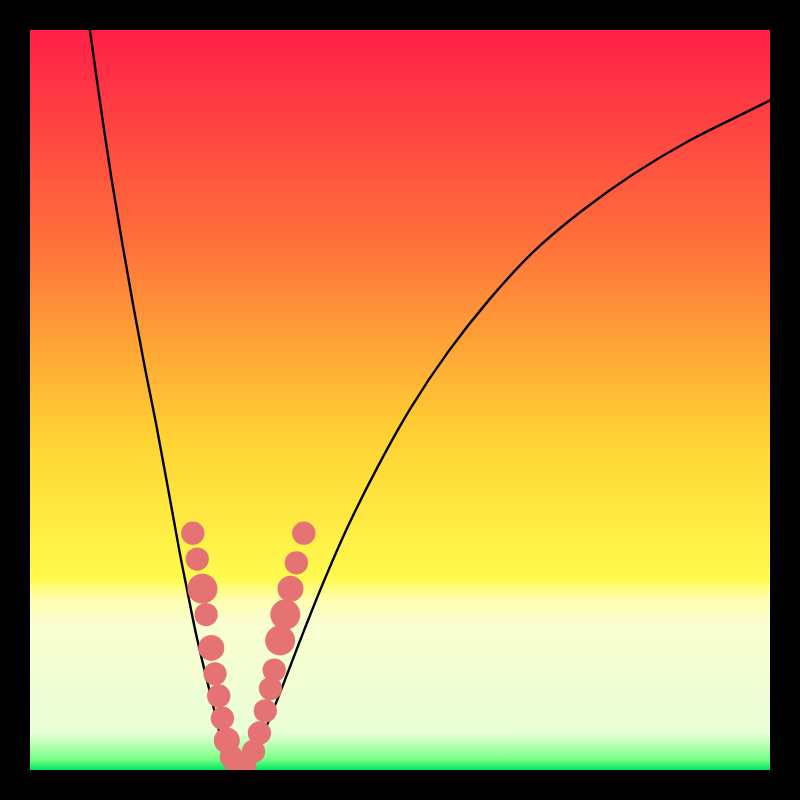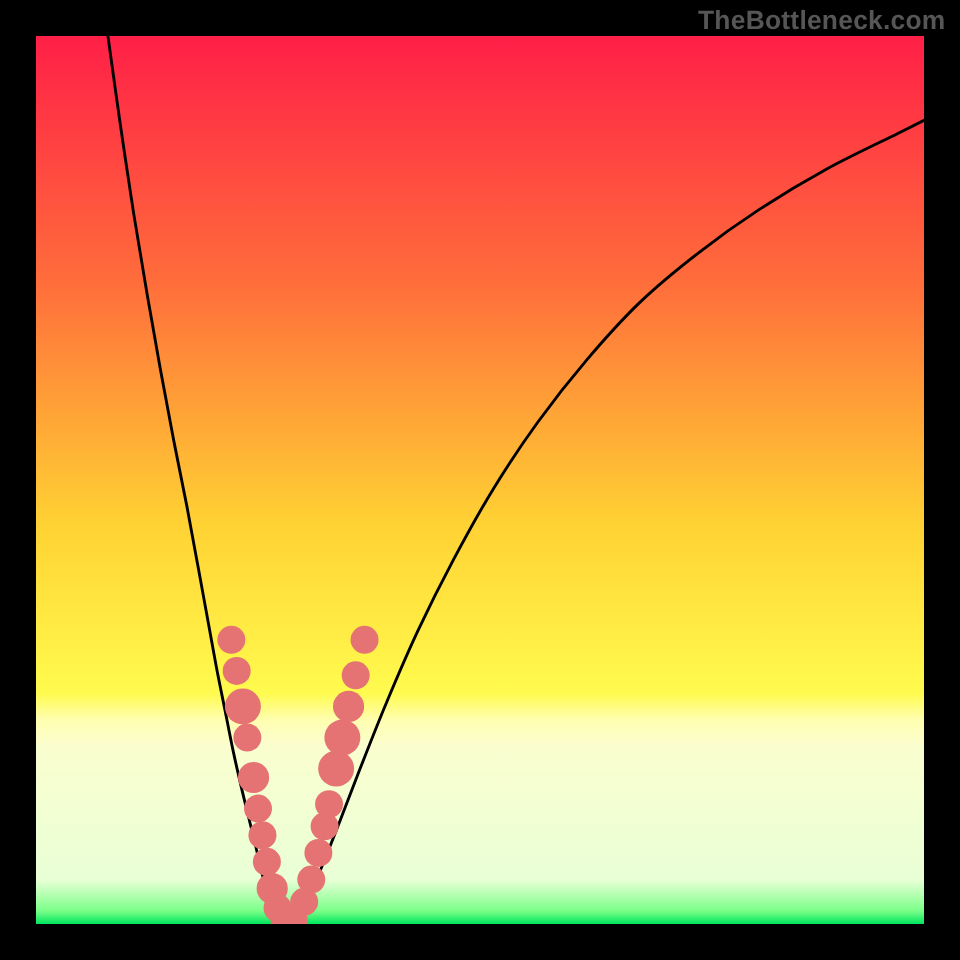--- a/index.html
+++ b/index.html
@@ -93,14 +93,13 @@
           <circle cx="240.50" cy="658.60" r="11.66" fill="#e57373"></circle>
           <circle cx="244.20" cy="640.10" r="11.66" fill="#e57373"></circle>
           <circle cx="250.12" cy="610.50" r="14.99" fill="#e57373"></circle>
           <circle cx="255.30" cy="584.60" r="14.99" fill="#e57373"></circle>
           <circle cx="260.48" cy="558.70" r="12.99" fill="#e57373"></circle>
           <circle cx="266.40" cy="532.80" r="11.66" fill="#e57373"></circle>
           <circle cx="273.80" cy="503.20" r="11.66" fill="#e57373"></circle>
         </g>
     </svg>
   </div>
-  <div class="watermark">TheBottleneck.com</div>
 </div>
 
 </body></html>

